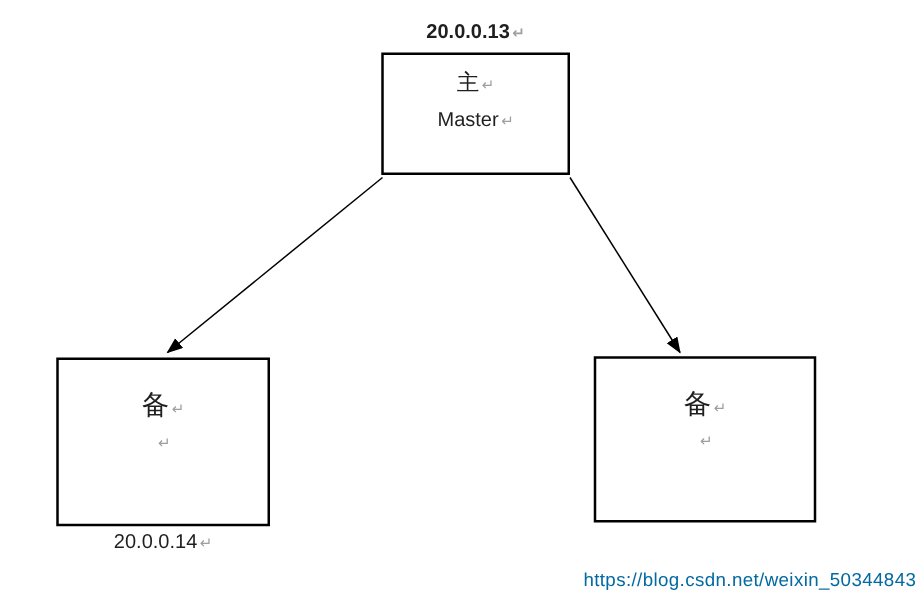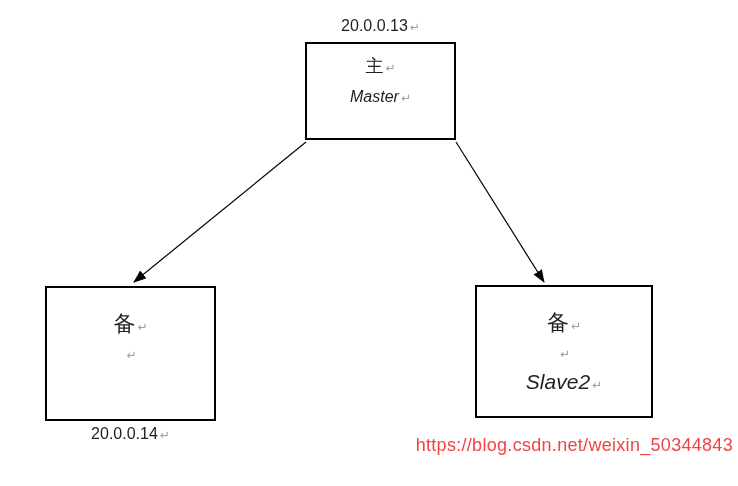--- a/index.html
+++ b/index.html
@@ -7,49 +7,49 @@
     position:relative;width:738px;height:486px;background:#ffffff;overflow:hidden;
     font-family:"Liberation Sans","DejaVu Sans",sans-serif;color:#1f1f1f;
   }
   .arrows{position:absolute;left:0;top:0;pointer-events:none;}
   .box{
     position:absolute;box-sizing:border-box;border:2px solid #000000;background:#ffffff;
     text-align:center;
   }
   .box .line{white-space:nowrap;}
   .role-line{font-size:22px;line-height:28px;}
-  .name-line{font-size:21px;line-height:30px;font-style:italic;}
+  .name-line{font-size:21px;line-height:30px;}
   .empty-line{line-height:26px;}
   .master-box .role-line{font-size:18px;line-height:28px;}
   .master-box .name-line{font-size:16px;line-height:30px;}
   .mark{color:#9e9e9e;font-size:12px;margin-left:2px;}
   .ip-label{
     position:absolute;text-align:center;font-size:16px;line-height:24px;white-space:nowrap;
   }
   .watermark{
-    position:absolute;top:435px;right:5px;font-size:18px;letter-spacing:.3px;
-    color:#ef4444;white-space:nowrap;
+    position:absolute;top:456px;right:5px;font-size:15px;letter-spacing:.3px;
+    color:#0369a1;white-space:nowrap;
   }
 </style>
 </head>
 <body>
 
 <div class="canvas">
 
   <svg class="arrows" width="738" height="486" viewBox="0 0 738 486">
     <defs>
       <marker id="ah" markerUnits="userSpaceOnUse" markerWidth="14" markerHeight="11" refX="12" refY="5" orient="auto">
         <path d="M0,0 L13,5 L0,10 Z" fill="#000000"></path>
       </marker>
     </defs>
     <line x1="306" y1="142" x2="134" y2="282" stroke="#000000" stroke-width="1.2" marker-end="url(#ah)"></line>
     <line x1="456" y1="142" x2="544" y2="282" stroke="#000000" stroke-width="1.2" marker-end="url(#ah)"></line>
   </svg>
 
-  <div class="ip-label" style="left:305px;top:14px;width:151px;">
+  <div class="ip-label" style="left:305px;top:14px;width:151px;font-weight:bold;">
     <span>20.0.0.13</span><span class="mark">↵</span>
   </div>
 
   <div class="box master-box" style="left:305px;top:42px;width:151px;height:98px;padding-top:8px;">
     <div class="line role-line">
       <span>主</span><span class="mark">↵</span>
     </div>
     <div class="line name-line">
       <span>Master</span><span class="mark">↵</span>
     </div>
@@ -68,21 +68,18 @@
     <span>20.0.0.14</span><span class="mark">↵</span>
   </div>
 
   <div class="box" style="left:475px;top:285px;width:178px;height:133px;padding-top:22px;">
     <div class="line role-line">
       <span>备</span><span class="mark">↵</span>
     </div>
     <div class="line empty-line">
       <span class="mark">↵</span>
     </div>
-    <div class="line name-line">
-      <span>Slave2</span><span class="mark">↵</span>
-    </div>
   </div>
 
 
   <div class="watermark">https://blog.csdn.net/weixin_50344843</div>
 
 </div>
 
 </body></html>

